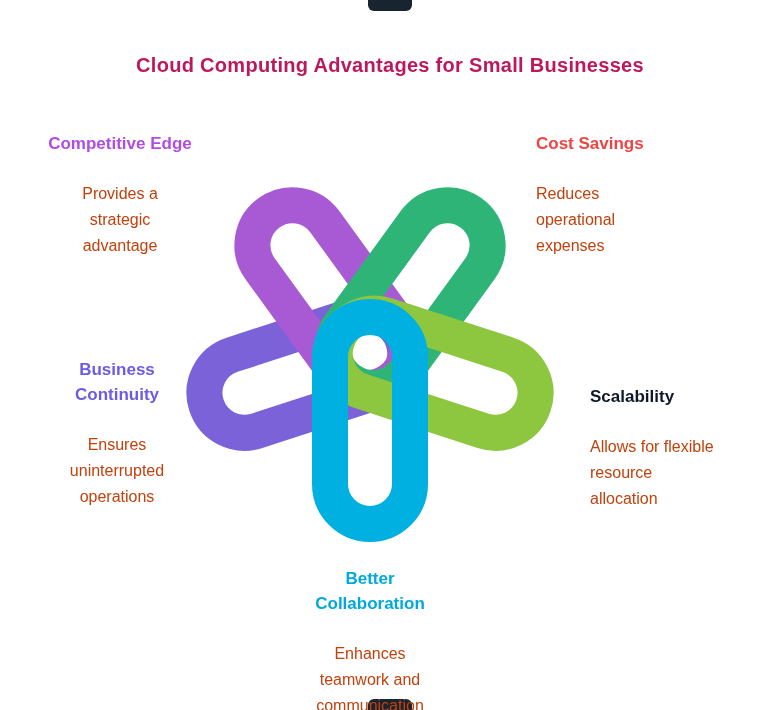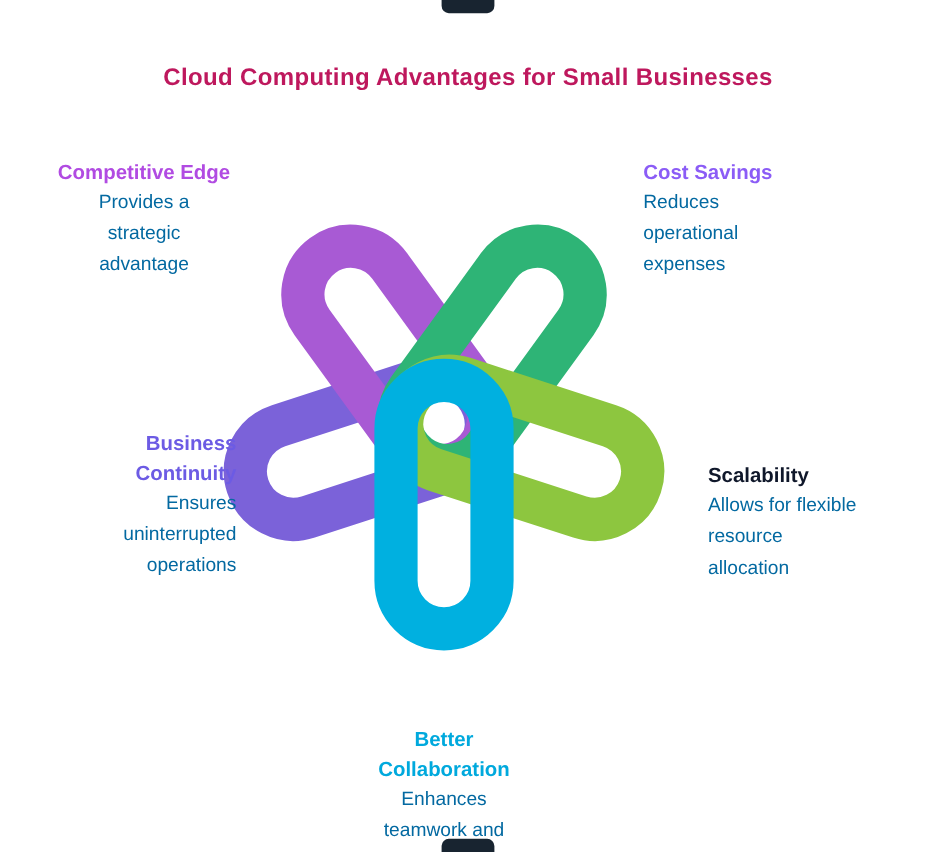--- a/index.html
+++ b/index.html
@@ -23,26 +23,26 @@
     position: absolute;
     left: 368px;
     width: 44px; height: 11px;
     background: #182430;
   }
   .tab.top { top: 0; border-radius: 0 0 6px 6px; }
   .tab.bottom { bottom: 0; border-radius: 6px 6px 0 0; }
   .knot { position: absolute; left: 170px; top: 152px; }
   .item { position: absolute; }
   .item-label { font-size: 17px; font-weight: bold; line-height: 25px; }
-  .item-desc { margin-top: 0; font-size: 16px; line-height: 26px; color: #0369a1; }
+  .item-desc { margin-top: 25px; font-size: 16px; line-height: 26px; color: #c2410c; }
   .item.competitive-edge    { left: 20px;  top: 131px; width: 200px; text-align: center; }
   .item.cost-savings        { left: 536px; top: 131px; width: 190px; text-align: left; }
   .item.scalability         { left: 590px; top: 384px; width: 170px; text-align: left; }
   .item.better-collaboration{ left: 290px; top: 566px; width: 160px; text-align: center; }
-  .item.business-continuity { left: 37px;  top: 357px; width: 160px; text-align: right; }
+  .item.business-continuity { left: 37px;  top: 357px; width: 160px; text-align: center; }
 </style>
 </head>
 <body>
 
 <div class="tab top"></div>
 <div class="tab bottom"></div>
 
 <div class="title">Cloud Computing Advantages for Small Businesses</div>
 
 <svg class="knot" width="400" height="400" viewBox="0 0 400 400" aria-hidden="true">
@@ -54,30 +54,30 @@
     <rect x="160" y="28" width="80" height="207" rx="40" transform="rotate(180 200 200)" style="stroke: rgb(0, 176, 224);"></rect>
   </g>
 </svg>
 
 <div class="item competitive-edge">
   <div class="item-label" style="color: rgb(177, 75, 226);">Competitive Edge</div>
   <div class="item-desc">Provides a<br>strategic<br>advantage</div>
 </div>
 
 <div class="item cost-savings">
-  <div class="item-label" style="color: #8b5cf6;">Cost Savings</div>
+  <div class="item-label" style="color: #ef4444;">Cost Savings</div>
   <div class="item-desc">Reduces<br>operational<br>expenses</div>
 </div>
 
 <div class="item scalability">
   <div class="item-label" style="color: #0f172a;">Scalability</div>
   <div class="item-desc">Allows for flexible<br>resource<br>allocation</div>
 </div>
 
 <div class="item better-collaboration">
-  <div class="item-label" style="color: rgb(0, 169, 221); margin-top: 38px;">Better<br>Collaboration</div>
+  <div class="item-label" style="color: rgb(0, 169, 221);">Better<br>Collaboration</div>
   <div class="item-desc">Enhances<br>teamwork and<br>communication</div>
 </div>
 
 <div class="item business-continuity">
   <div class="item-label" style="color: rgb(108, 91, 228);">Business<br>Continuity</div>
   <div class="item-desc">Ensures<br>uninterrupted<br>operations</div>
 </div>
 
 </body></html>

